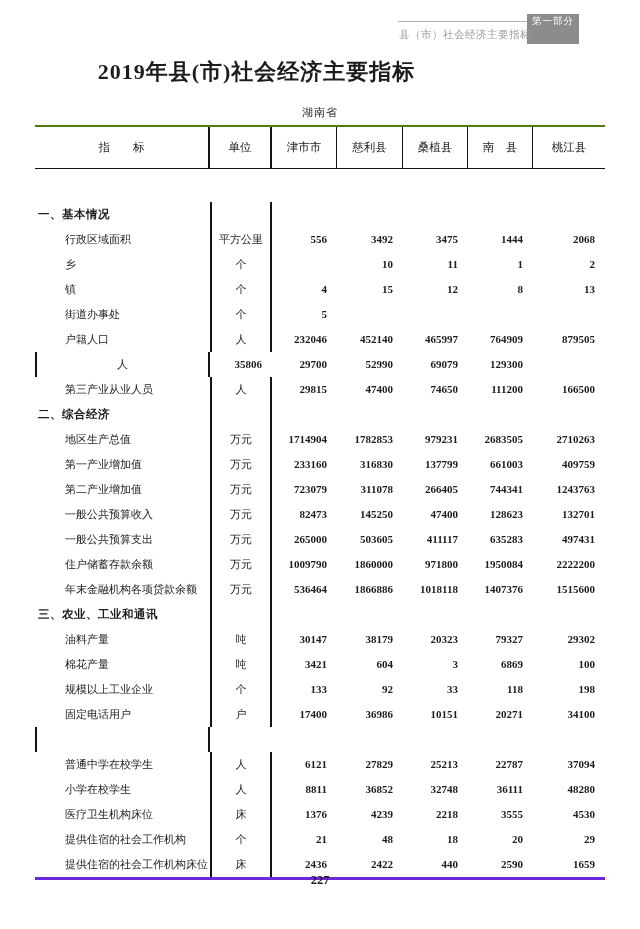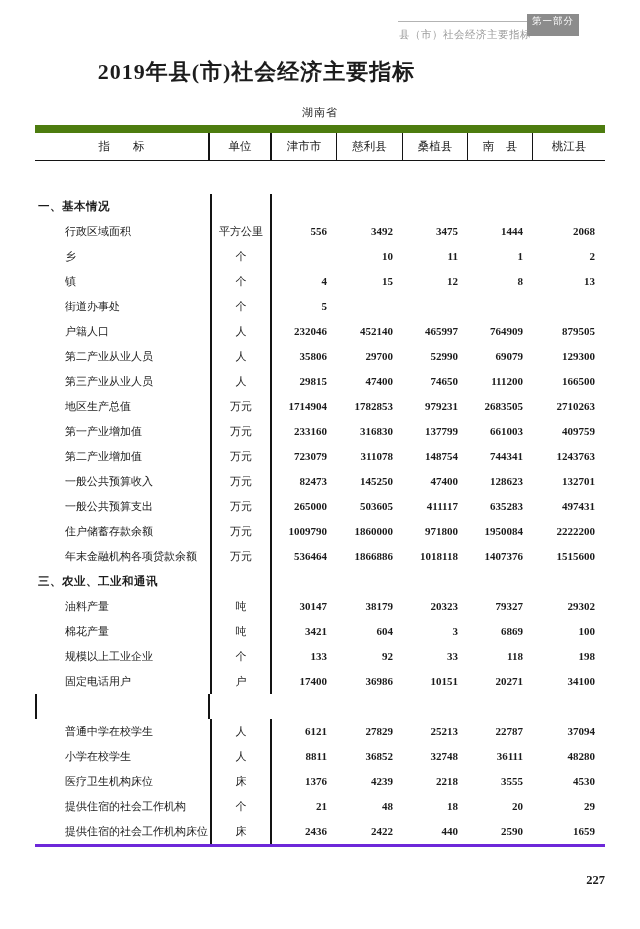--- a/index.html
+++ b/index.html
@@ -5,21 +5,21 @@
   * { margin:0; padding:0; box-sizing:border-box; }
   html,body { background:#ffffff; }
   body {
     width:640px; height:929px; position:relative; overflow:hidden;
     font-family:"Liberation Serif","DejaVu Serif",serif;
     color:#1c1c1c;
   }
   
   .hdr-rule { position:absolute; left:398px; top:21px; width:129px; height:1px; background:#b3b3b3; }
   .part-badge {
-    position:absolute; left:527px; top:14px; height:22px;
+    position:absolute; left:527px; top:14px; height:30px;
     background:#8c8c8c; color:#ffffff;
     font-family:"Liberation Sans","DejaVu Sans",sans-serif;
     font-size:9.5px; line-height:14px; padding:0 5px; letter-spacing:1px;
   }
   .hdr-label {
     position:absolute; left:399px; top:28px;
     font-family:"Liberation Sans","DejaVu Sans",sans-serif;
     font-size:10.5px; color:#9a9a9a; letter-spacing:0.5px;
   }
   
@@ -28,41 +28,41 @@
     font-size:22px; font-weight:bold; letter-spacing:1px;
   }
   .doc-subtitle {
     position:absolute; top:105px; left:0; width:640px; text-align:center;
     font-size:11px; letter-spacing:1px;
   }
   
   .tbl { position:absolute; left:35px; top:125px; width:570px; }
   .thead {
     display:grid; grid-template-columns:175px 62px 65px 66px 65px 65px 72px;
-    height:36px; border-top:8px solid #4d7c0f; border-bottom:1.5px solid #141414;
+    height:44px; border-top:2px solid #4d7c0f; border-bottom:1.5px solid #141414;
   }
   .thead .hc {
     display:flex; align-items:center; justify-content:center;
     font-size:11.5px; border-right:1px solid #141414;
   }
   .thead .hc:nth-child(1), .thead .hc:nth-child(2) { border-right-width:2px; }
   .thead .hc:last-child { border-right:none; }
   .tbody { border-bottom:3px solid #6d28d9;margin-top:33px; }
   .row {
     display:grid; grid-template-columns:175px 62px 65px 66px 65px 65px 72px;
     height:25px;
   }
   .c { font-size:11px; line-height:25px; white-space:nowrap; overflow:hidden; }
   .c-ind { padding-left:30px; }
   .row.section .c-ind { padding-left:3px; font-weight:bold; font-size:11.5px; letter-spacing:0.5px; }
   .c-unit { text-align:center; border-left:2px solid #141414; border-right:2px solid #141414; }
   .c-val { text-align:right; padding-right:10px; font-weight:bold; }
   
   .page-num {
-    position:absolute; top:873px; left:35px; width:570px; text-align:right;
+    position:absolute; top:873px; left:35px; width:570px; text-align:center;
     font-weight:bold; font-size:12.5px;
   }
 </style>
 </head>
 <body>
 
 <div class="hdr-rule" style="background: rgb(179, 179, 179);"></div>
 <div class="part-badge" style="background: rgb(140, 140, 140);">第一部分</div>
 <div class="hdr-label" style="color: rgb(154, 154, 154);">县（市）社会经济主要指标</div>
 
@@ -128,37 +128,45 @@
       <div class="row data">
         <div class="c c-ind">户籍人口</div>
         <div class="c c-unit">人</div>
         <div class="c c-val">232046</div>
         <div class="c c-val">452140</div>
         <div class="c c-val">465997</div>
         <div class="c c-val">764909</div>
         <div class="c c-val">879505</div>
       </div>
       <div class="row data">
-        <div class="c c-ind">第二产业从业人员</div>
         <div class="c c-unit">人</div>
         <div class="c c-val">35806</div>
         <div class="c c-val">29700</div>
         <div class="c c-val">52990</div>
         <div class="c c-val">69079</div>
         <div class="c c-val">129300</div>
       </div>
       <div class="row data">
         <div class="c c-ind">第三产业从业人员</div>
         <div class="c c-unit">人</div>
         <div class="c c-val">29815</div>
         <div class="c c-val">47400</div>
         <div class="c c-val">74650</div>
         <div class="c c-val">111200</div>
         <div class="c c-val">166500</div>
       </div>
+      <div class="row section">
+        <div class="c c-ind">二、综合经济</div>
+        <div class="c c-unit"></div>
+        <div class="c c-val"></div>
+        <div class="c c-val"></div>
+        <div class="c c-val"></div>
+        <div class="c c-val"></div>
+        <div class="c c-val"></div>
+      </div>
       <div class="row data">
         <div class="c c-ind">地区生产总值</div>
         <div class="c c-unit">万元</div>
         <div class="c c-val">1714904</div>
         <div class="c c-val">1782853</div>
         <div class="c c-val">979231</div>
         <div class="c c-val">2683505</div>
         <div class="c c-val">2710263</div>
       </div>
       <div class="row data">
@@ -168,21 +176,21 @@
         <div class="c c-val">316830</div>
         <div class="c c-val">137799</div>
         <div class="c c-val">661003</div>
         <div class="c c-val">409759</div>
       </div>
       <div class="row data">
         <div class="c c-ind">第二产业增加值</div>
         <div class="c c-unit">万元</div>
         <div class="c c-val">723079</div>
         <div class="c c-val">311078</div>
-        <div class="c c-val">148754</div>
+        <div class="c c-val">266405</div>
         <div class="c c-val">744341</div>
         <div class="c c-val">1243763</div>
       </div>
       <div class="row data">
         <div class="c c-ind">一般公共预算收入</div>
         <div class="c c-unit">万元</div>
         <div class="c c-val">82473</div>
         <div class="c c-val">145250</div>
         <div class="c c-val">47400</div>
         <div class="c c-val">128623</div>

